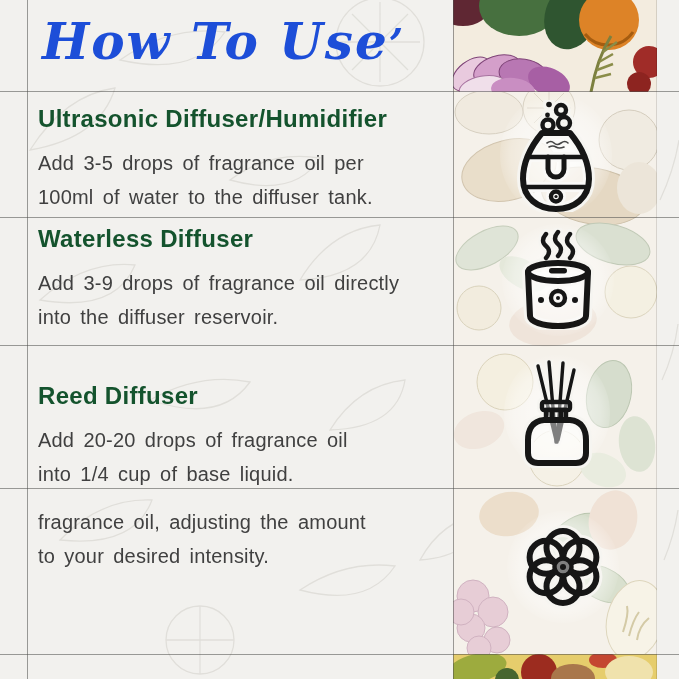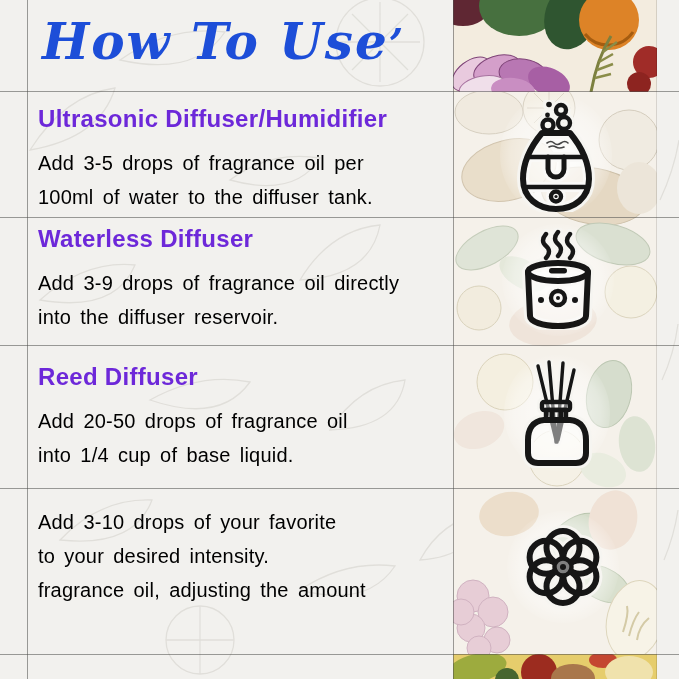--- a/index.html
+++ b/index.html
@@ -14,23 +14,23 @@
   .hline{position:absolute;left:0;width:679px;height:1px;background:#4f4e4c;opacity:.55;z-index:4;}
   .vline{position:absolute;top:0;width:1px;height:679px;background:#4f4e4c;opacity:.55;z-index:4;}
   
   .title{position:absolute;left:42px;top:12px;z-index:5;
          font-family:"DejaVu Serif","Liberation Serif",serif;
          font-style:italic;font-weight:600;font-size:50px;color:#1d4ed8;
          letter-spacing:2px;}
   .title .flourish{font-size:42px;letter-spacing:0;}
   
   .sec{position:absolute;left:38px;width:405px;z-index:5;}
-  .sec h2{margin:0 0 13px 0;font-size:24px;font-weight:700;color:#6d28d9;
+  .sec h2{margin:0 0 13px 0;font-size:24px;font-weight:700;color:#14532d;
           letter-spacing:.3px;line-height:29px;}
-  .sec p.line{margin:0;font-size:20px;font-weight:400;color:#000000;
+  .sec p.line{margin:0;font-size:20px;font-weight:400;color:#404040;
           letter-spacing:.2px;word-spacing:3.5px;line-height:34px;white-space:nowrap;}
   
   .icon-wrap{position:absolute;z-index:3;}
   .glow{position:absolute;z-index:2;border-radius:50%;
         background:radial-gradient(circle,rgba(255,255,255,.75) 0%,rgba(255,255,255,.35) 55%,rgba(255,255,255,0) 75%);}
   svg.icon g.ink{stroke:#161616;fill:none;stroke-width:5;stroke-linecap:round;stroke-linejoin:round;}
   svg.icon g.ink .pip{fill:#161616;stroke:none;}
   svg.icon g.ink .fillw{fill:rgba(255,255,255,.45);}
   svg.icon g.ink .thin{stroke-width:3.4;}
   svg.icon g.ink .mid{stroke-width:4.4;}
@@ -166,30 +166,29 @@
   <p class="line">Add 3-5 drops of fragrance oil per</p>
   <p class="line">100ml of water to the diffuser tank.</p>
 </section>
 
 <section class="sec" style="top:224px">
   <h2>Waterless Diffuser</h2>
   <p class="line">Add 3-9 drops of fragrance oil directly</p>
   <p class="line">into the diffuser reservoir.</p>
 </section>
 
-<section class="sec" style="top:362px">
+<section class="sec" style="top:381px">
   <h2>Reed Diffuser</h2>
-  <p class="line">Add 20-50 drops of fragrance oil</p>
+  <p class="line">Add 20-20 drops of fragrance oil</p>
   <p class="line">into 1/4 cup of base liquid.</p>
 </section>
 
 <section class="sec" style="top:505px">
-  <p class="line">Add 3-10 drops of your favorite</p>
+  <p class="line">fragrance oil, adjusting the amount</p>
   <p class="line">to your desired intensity.</p>
-  <p class="line">fragrance oil, adjusting the amount</p>
 </section>
 
 <div class="glow" style="left:500px;top:94px;width:112px;height:122px"></div>
 <div class="glow" style="left:502px;top:224px;width:112px;height:112px"></div>
 <div class="glow" style="left:504px;top:354px;width:106px;height:118px"></div>
 <div class="glow" style="left:507px;top:511px;width:112px;height:112px"></div>
 
 <svg class="icon icon-wrap" style="left:515px;top:100px" width="82" height="112" viewBox="0 0 82 112" aria-hidden="true">
   <g class="casing">
     <circle class="pip" cx="34" cy="4.5" r="2.8"></circle>

